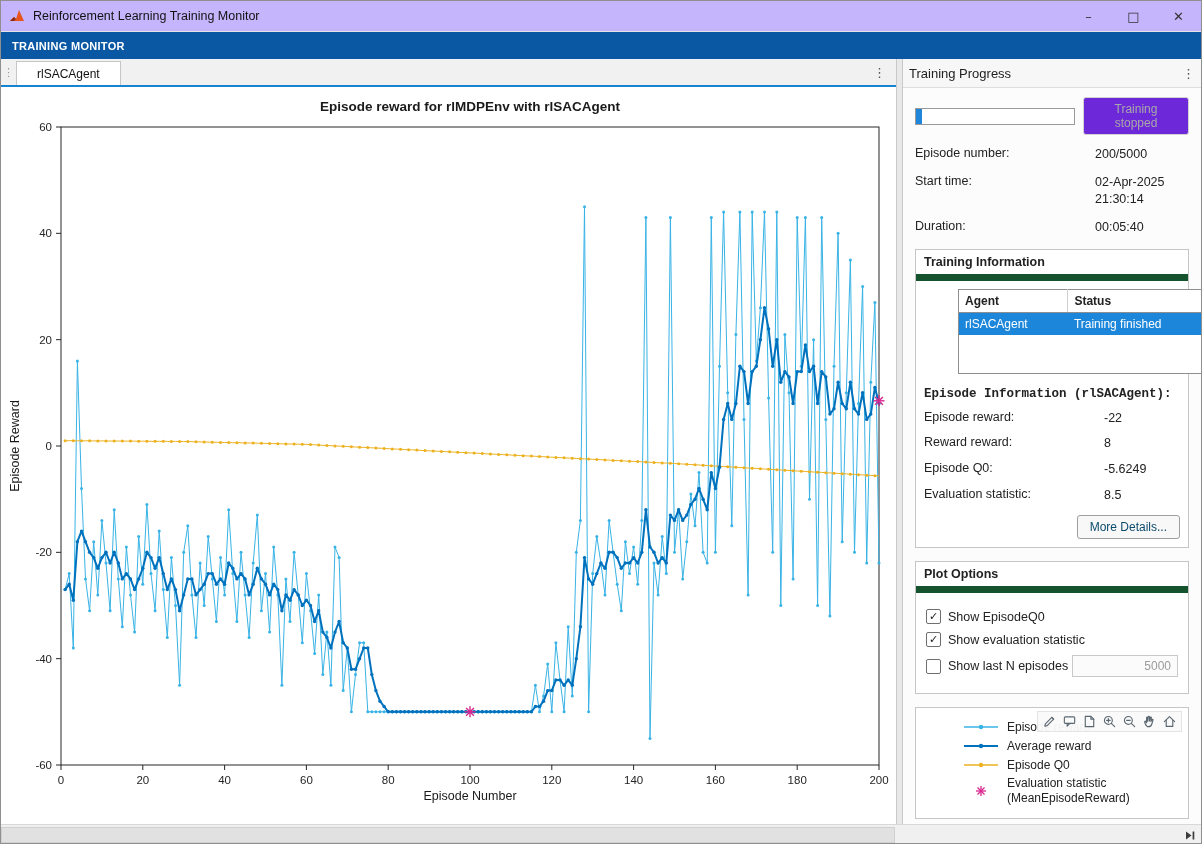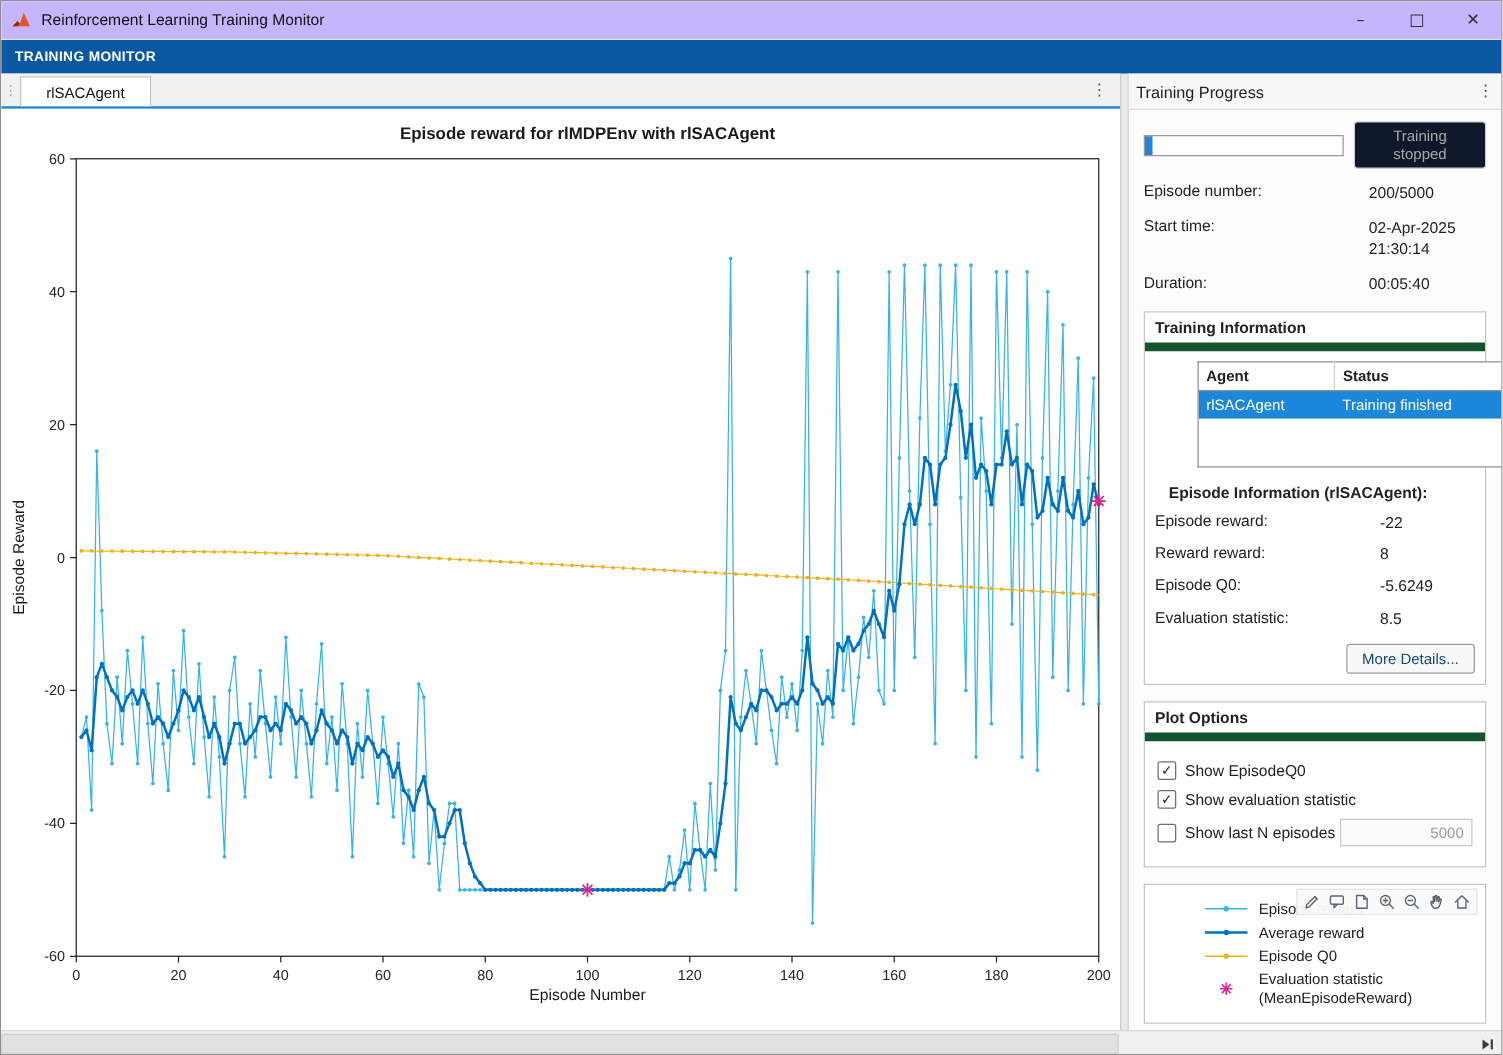--- a/index.html
+++ b/index.html
@@ -24,34 +24,34 @@
   #chart-svg{display:block;margin:0 0 0 2px;}
   
   .right-panel{flex:1;margin-left:5px;background:#fcfcfc;border-left:1px solid #c9c9c9;display:flex;flex-direction:column;box-sizing:border-box;}
   .right-header{height:28px;display:flex;align-items:center;padding:0 6px;font-size:13px;color:#222;background:#f7f7f7;border-bottom:1px solid #dedede;flex-shrink:0;}
   .right-header .kebab{margin-left:auto;}
   .right-body{padding:9px 12px;overflow:hidden;flex:1;font-size:12.5px;color:#222;}
   .progress-row{display:flex;gap:8px;align-items:center;}
   .progress-track{width:158px;height:15px;border:1px solid #9a9a9a;background:#fff;flex-shrink:0;}
   .progress-fill{height:100%;background:#1f86d9;}
   .btn{font-family:inherit;font-size:12px;padding:4px 12px;background:#f8f8f8;border:1px solid #9e9e9e;border-radius:3px;color:#0c4a6e;}
-  .btn.disabled{color:#a9a9a9;border-color:#d2d2d2;background:#0f172a;}
+  .btn.disabled{color:#a9a9a9;border-color:#d2d2d2;background:#6d28d9;}
   .field-row{display:flex;align-items:flex-start;margin-top:11px;font-size:12.5px;}
   .field-label{width:132px;flex-shrink:0;}
   .field-value{max-width:158px;line-height:1.35;margin-left:48px;}
   .groupbox{border:1px solid #c6c6c6;background:#fff;margin-top:13px;}
   .groupbox-header{font-weight:bold;font-size:12.5px;padding:5px 8px;border-bottom:7px solid #14532d;}
   .groupbox-body{padding:8px;}
   table.ti-table{width:100%;border-collapse:collapse;font-size:12px;border:1px solid #8f8f8f;background:#fff;margin-left:34px;}
   table.ti-table th{font-weight:bold;text-align:left;padding:4px 6px;border-bottom:1px solid #8f8f8f;border-right:1px solid #cfcfcf;}
   table.ti-table th:last-child{border-right:none;}
   table.ti-table td{padding:4px 6px;}
   table.ti-table tr.selected{background:#1b86da;color:#fff;}
   table.ti-table tr.spacer td{height:30px;background:#fff;}
-  .ep-title{font-weight:bold;margin:13px 11px 1px;font-size:12.5px;}
+  .ep-title{font-weight:bold;margin:13px 0 1px;font-size:12.5px;font-family:Liberation Mono, monospace;}
   .ep-fields .field-row{margin-top:9px;}
   .btn-row{display:flex;justify-content:flex-end;margin-top:11px;}
   .po-row{display:flex;align-items:center;margin:8px 2px;}
   .checkbox{width:13px;height:13px;border:1px solid #6f6f6f;border-radius:2px;background:#fff;margin-right:7px;display:flex;align-items:center;justify-content:center;font-size:11px;line-height:1;color:#1a1a1a;flex-shrink:0;font-family:"DejaVu Sans",sans-serif;}
   .n-input{margin-left:auto;width:92px;text-align:right;border:1px solid #c9c9c9;background:#fbfbfb;color:#9b9b9b;font-size:12px;padding:3px 6px;font-family:inherit;}
   .legend-box{border:1px solid #c6c6c6;background:#fff;margin-top:13px;position:relative;padding:8px 6px 9px 46px;}
   .legend-entry{display:flex;align-items:center;gap:7px;margin:3px 0;font-size:12px;color:#222;}
   .legend-text div{line-height:1.25;}
   .ax-toolbar{position:absolute;top:3px;right:6px;display:flex;background:rgba(250,250,250,.96);border:1px solid #e4e4e4;padding:1px 2px;gap:1px;z-index:2;}
   .ax-btn{width:19px;height:17px;display:flex;align-items:center;justify-content:center;cursor:pointer;}

